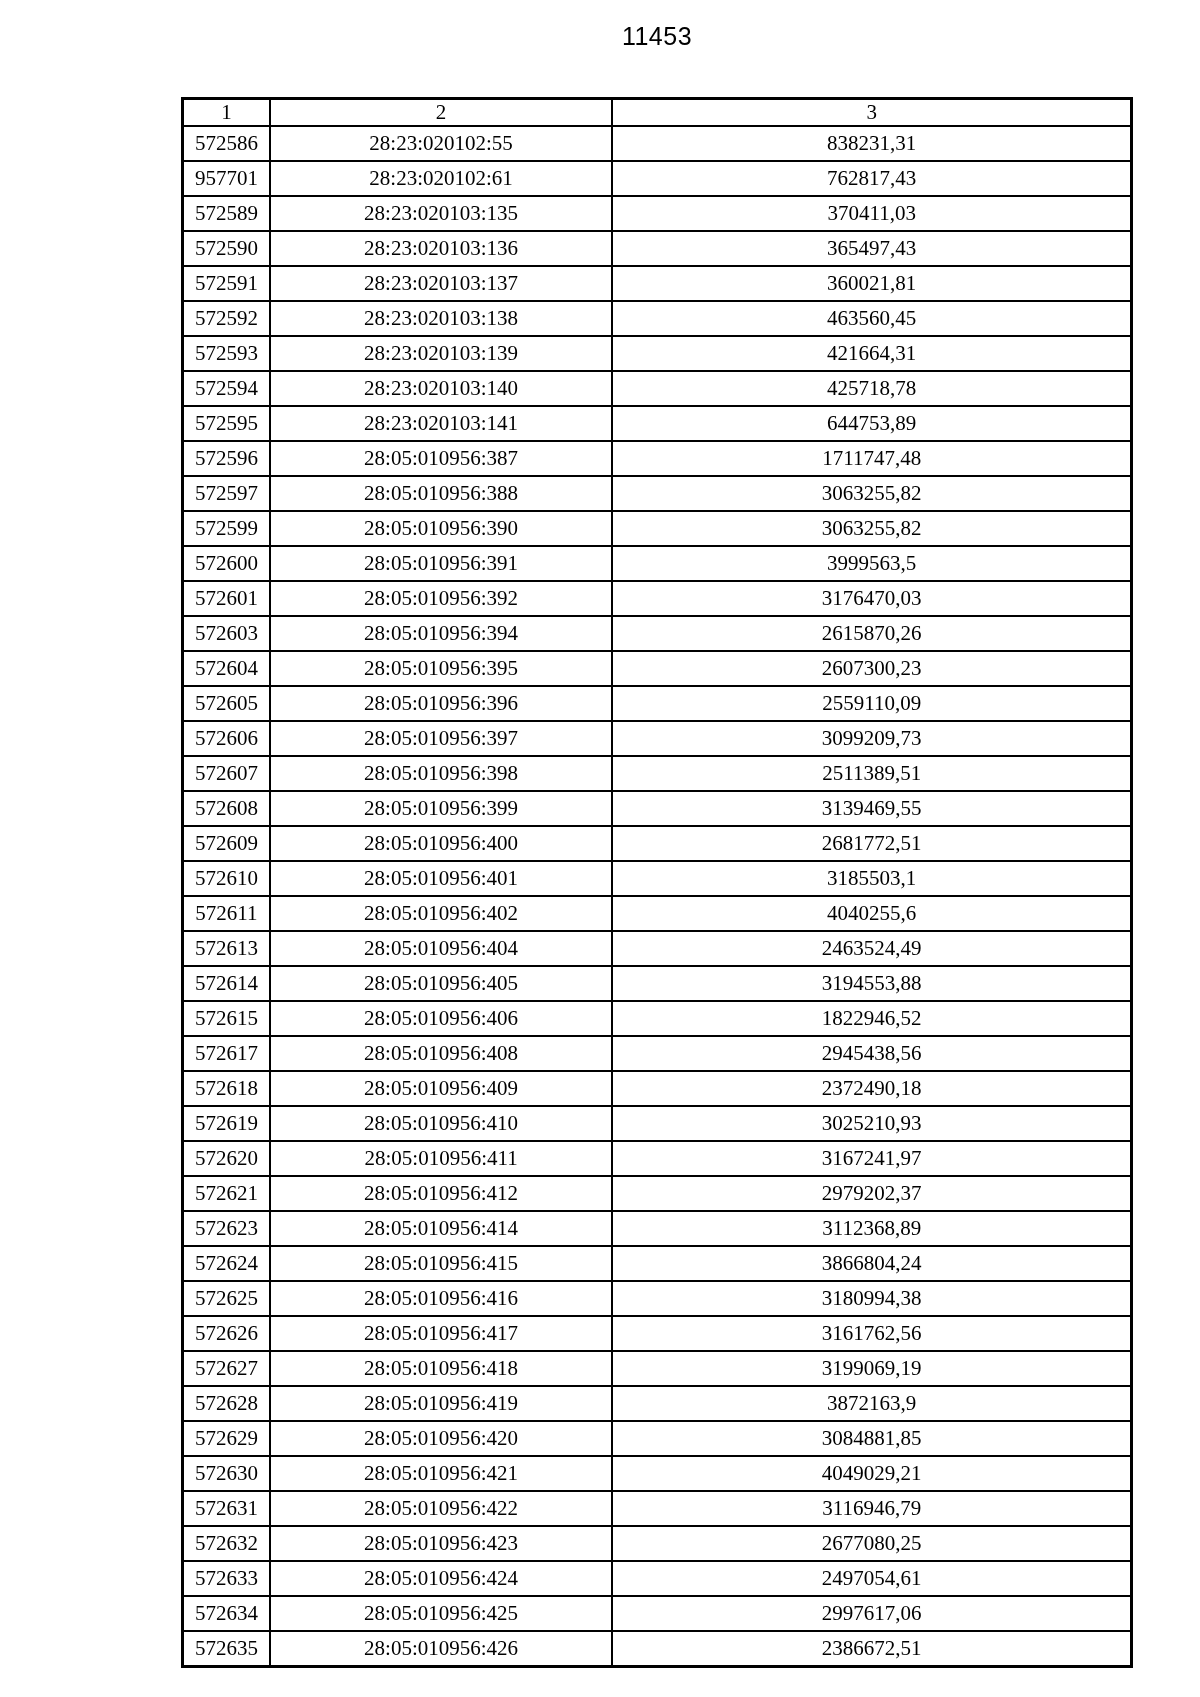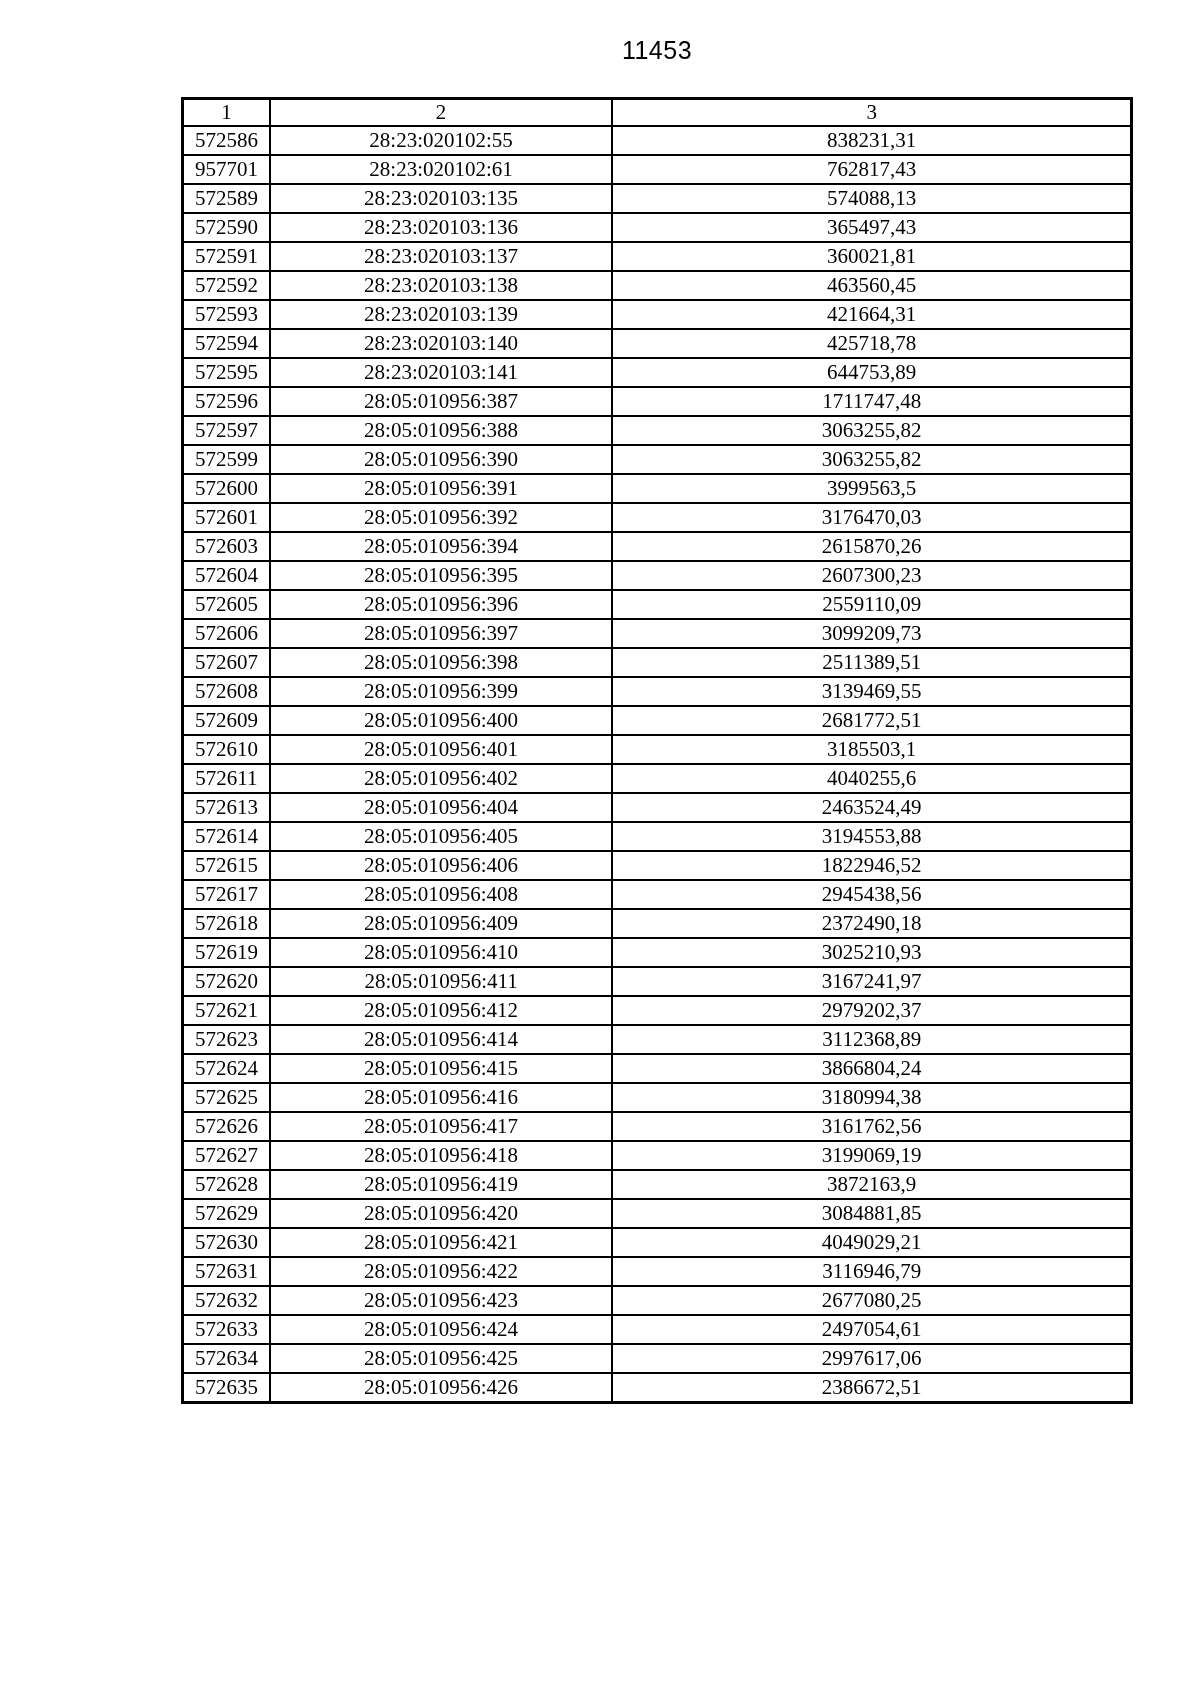--- a/index.html
+++ b/index.html
@@ -10,21 +10,21 @@
   body {
     position: relative;
     width: 1200px;
     height: 1697px;
     overflow: hidden;
     font-family: "Liberation Serif", serif;
     color: #000000;
   }
   .page-number {
     position: absolute;
-    top: 36px;
+    top: 22px;
     left: 181px;
     width: 952px;
     text-align: center;
     font-family: "Liberation Sans", sans-serif;
     font-size: 25px;
     letter-spacing: 0.5px;
     color: #000000;
   }
   .data-table-wrap {
     position: absolute;
@@ -48,21 +48,21 @@
     font-weight: normal;
     padding: 0 4px;
     white-space: nowrap;
     overflow: hidden;
     color: #000000;
   }
   table.data-table thead tr {
     height: 26px;
   }
   table.data-table tbody tr {
-    height: 29px;
+    height: 35px;
   }
   col.col-1 { width: 9.2%; }
   col.col-2 { width: 36.1%; }
   col.col-3 { width: 54.7%; }
 </style>
 </head>
 <body>
 
 <div class="page-number">11453</div>
 
@@ -87,21 +87,21 @@
           <td>838231,31</td>
         </tr>
         <tr>
           <td>957701</td>
           <td>28:23:020102:61</td>
           <td>762817,43</td>
         </tr>
         <tr>
           <td>572589</td>
           <td>28:23:020103:135</td>
-          <td>574088,13</td>
+          <td>370411,03</td>
         </tr>
         <tr>
           <td>572590</td>
           <td>28:23:020103:136</td>
           <td>365497,43</td>
         </tr>
         <tr>
           <td>572591</td>
           <td>28:23:020103:137</td>
           <td>360021,81</td>

